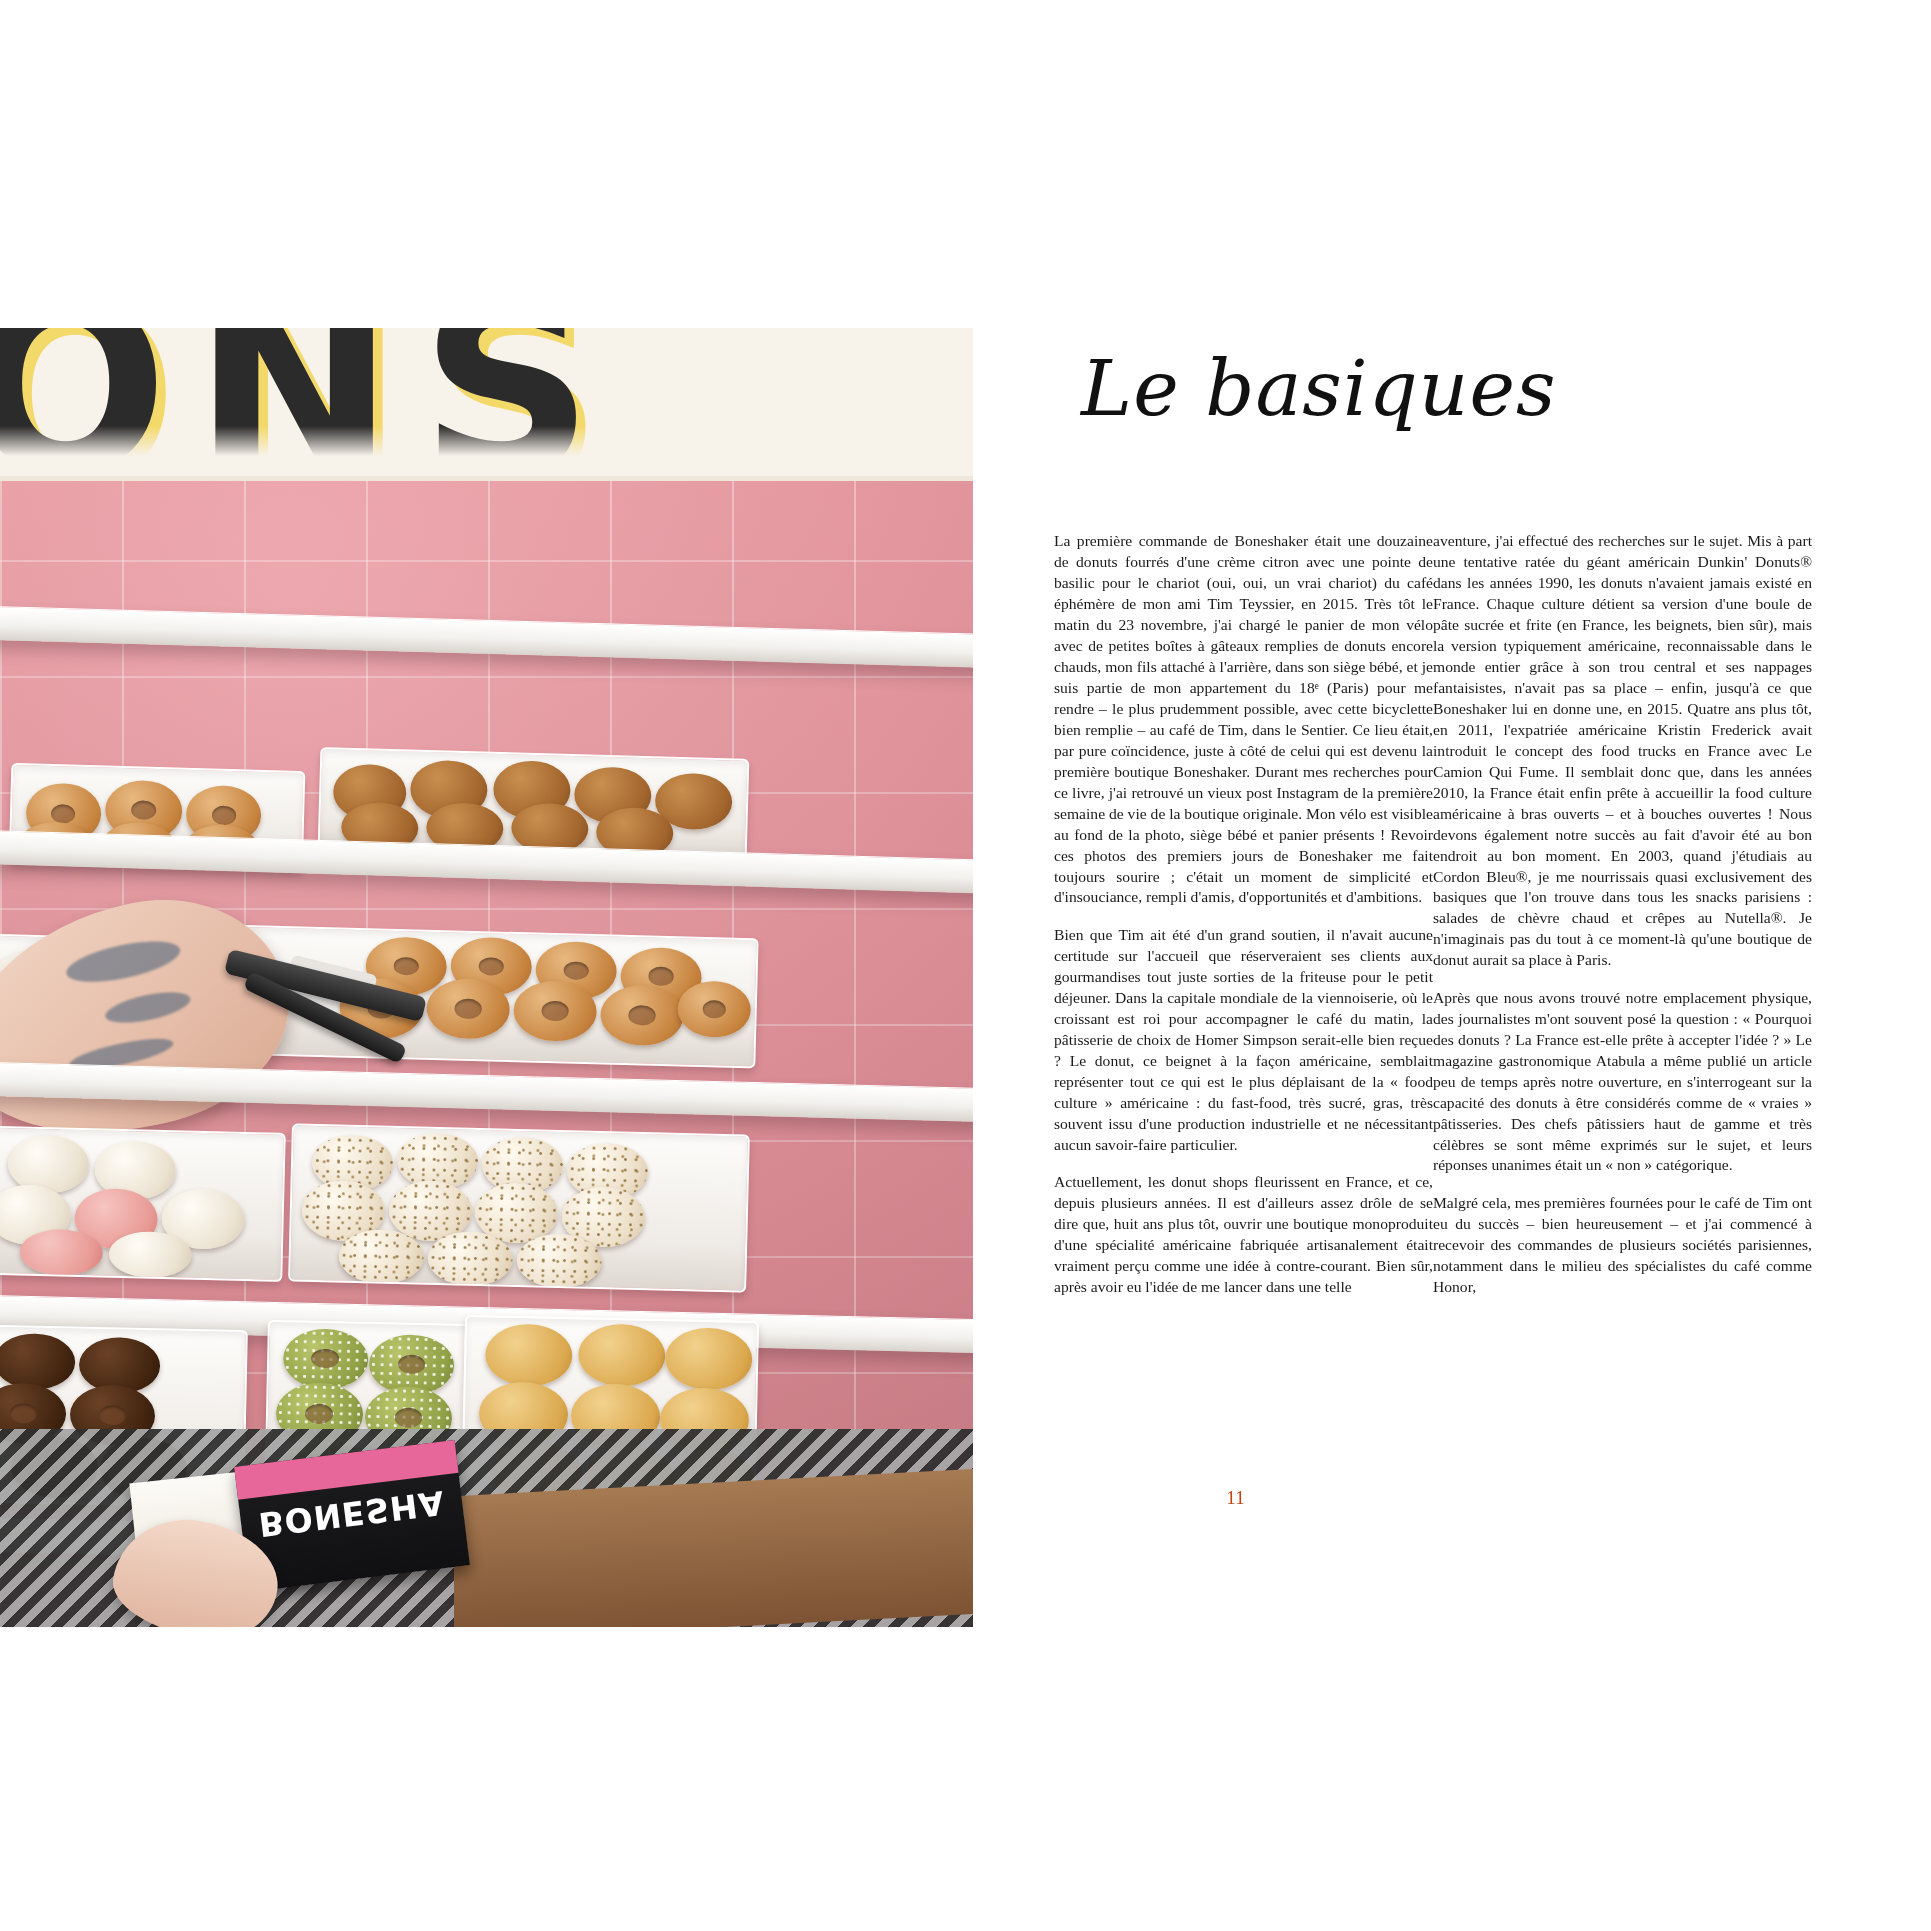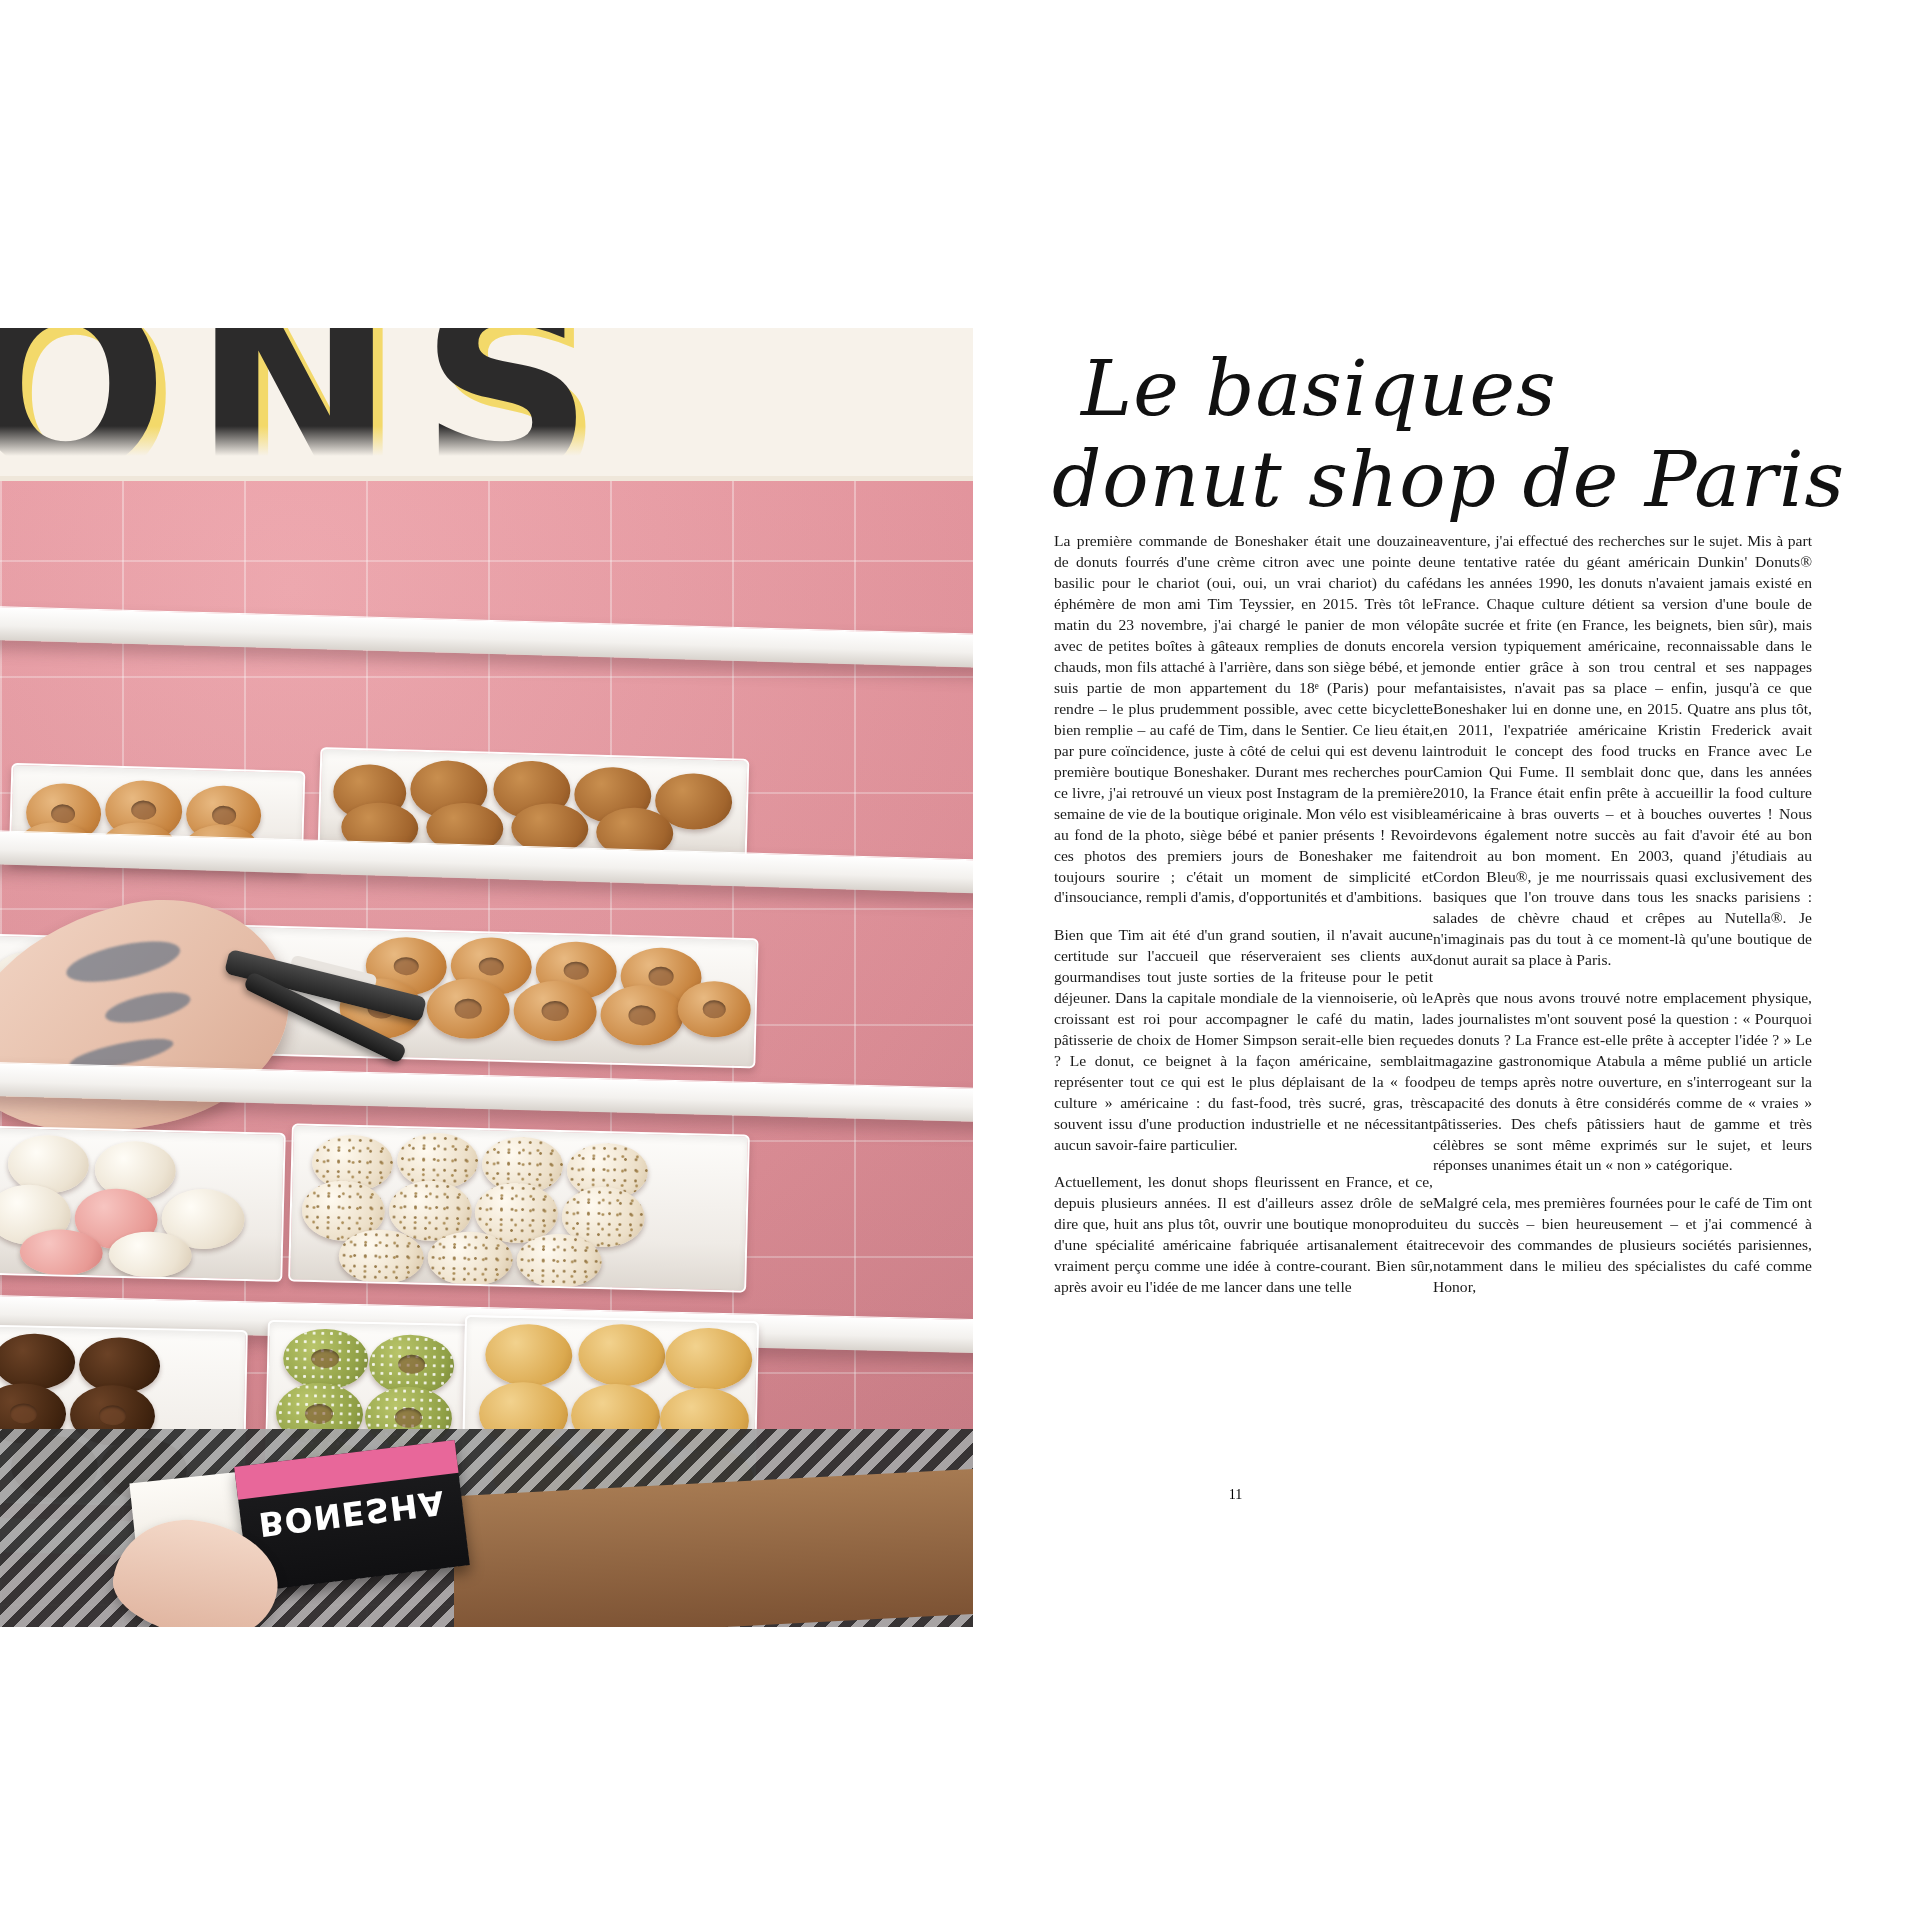--- a/index.html
+++ b/index.html
@@ -300,22 +300,22 @@
   .col p.first {
     margin-top: 0;
   }
 
   .folio {
     position: absolute;
     left: 1139px;
     top: 1487px;
     width: 193px;
     text-align: center;
-    font-size: 14px;
-    color: #000000;
+    font-size: 19px;
+    color: #c2410c;
   }
 </style>
 </head>
 <body>
 
 <div class="spread">
 
   <div class="photo-page">
     <div class="wall"></div>
 
@@ -436,21 +436,20 @@
       <div class="box-pink"></div>
       <div class="box-label">BONESHA</div>
     </div>
     <div class="hand2"></div>
   </div>
 
   <div class="text-page">
 
     <h1 class="title">
       <span class="title-line1">Le basiques</span>
-      <span class="title-line2">donut shop de Paris</span>
     </h1>
 
     <div class="columns">
       <div class="col">
         <p class="first">La première commande de Boneshaker était une douzaine de donuts fourrés d'une crème citron avec une pointe de basilic pour le chariot (oui, oui, un vrai chariot) du café éphémère de mon ami Tim Teyssier, en 2015. Très tôt le matin du 23 novembre, j'ai chargé le panier de mon vélo avec de petites boîtes à gâteaux remplies de donuts encore chauds, mon fils attaché à l'arrière, dans son siège bébé, et je suis partie de mon appartement du 18ᵉ (Paris) pour me rendre – le plus prudemment possible, avec cette bicyclette bien remplie – au café de Tim, dans le Sentier. Ce lieu était, par pure coïncidence, juste à côté de celui qui est devenu la première boutique Boneshaker. Durant mes recherches pour ce livre, j'ai retrouvé un vieux post Instagram de la première semaine de vie de la boutique originale. Mon vélo est visible au fond de la photo, siège bébé et panier présents ! Revoir ces photos des premiers jours de Boneshaker me fait toujours sourire ; c'était un moment de simplicité et d'insouciance, rempli d'amis, d'opportunités et d'ambitions.</p>
         <p>Bien que Tim ait été d'un grand soutien, il n'avait aucune certitude sur l'accueil que réserveraient ses clients aux gourmandises tout juste sorties de la friteuse pour le petit déjeuner. Dans la capitale mondiale de la viennoiserie, où le croissant est roi pour accompagner le café du matin, la pâtisserie de choix de Homer Simpson serait-elle bien reçue ? Le donut, ce beignet à la façon américaine, semblait représenter tout ce qui est le plus déplaisant de la « food culture » américaine : du fast-food, très sucré, gras, très souvent issu d'une production industrielle et ne nécessitant aucun savoir-faire particulier.</p>
         <p>Actuellement, les donut shops fleurissent en France, et ce, depuis plusieurs années. Il est d'ailleurs assez drôle de se dire que, huit ans plus tôt, ouvrir une boutique monoproduit d'une spécialité américaine fabriquée artisanalement était vraiment perçu comme une idée à contre-courant. Bien sûr, après avoir eu l'idée de me lancer dans une telle</p>
       </div>
       <div class="col">
         <p class="first">aventure, j'ai effectué des recherches sur le sujet. Mis à part une tentative ratée du géant américain Dunkin' Donuts® dans les années 1990, les donuts n'avaient jamais existé en France. Chaque culture détient sa version d'une boule de pâte sucrée et frite (en France, les beignets, bien sûr), mais la version typiquement américaine, reconnaissable dans le monde entier grâce à son trou central et ses nappages fantaisistes, n'avait pas sa place – enfin, jusqu'à ce que Boneshaker lui en donne une, en 2015. Quatre ans plus tôt, en 2011, l'expatriée américaine Kristin Frederick avait introduit le concept des food trucks en France avec Le Camion Qui Fume. Il semblait donc que, dans les années 2010, la France était enfin prête à accueillir la food culture américaine à bras ouverts – et à bouches ouvertes ! Nous devons également notre succès au fait d'avoir été au bon endroit au bon moment. En 2003, quand j'étudiais au Cordon Bleu®, je me nourrissais quasi exclusivement des basiques que l'on trouve dans tous les snacks parisiens : salades de chèvre chaud et crêpes au Nutella®. Je n'imaginais pas du tout à ce moment-là qu'une boutique de donut aurait sa place à Paris.</p>

